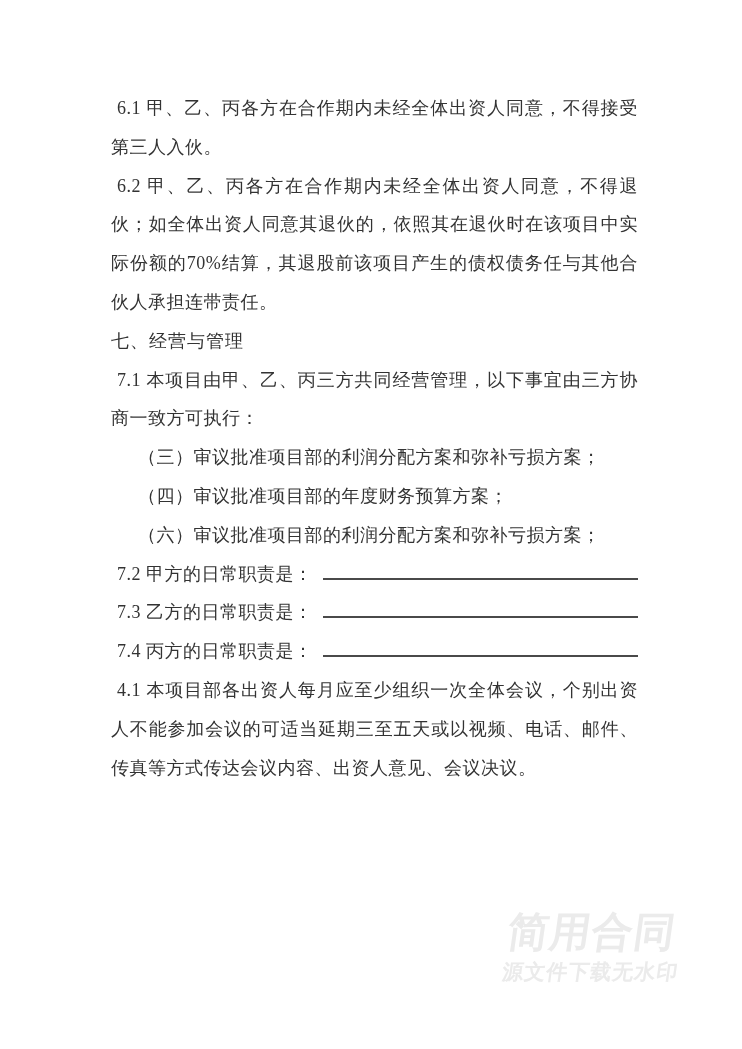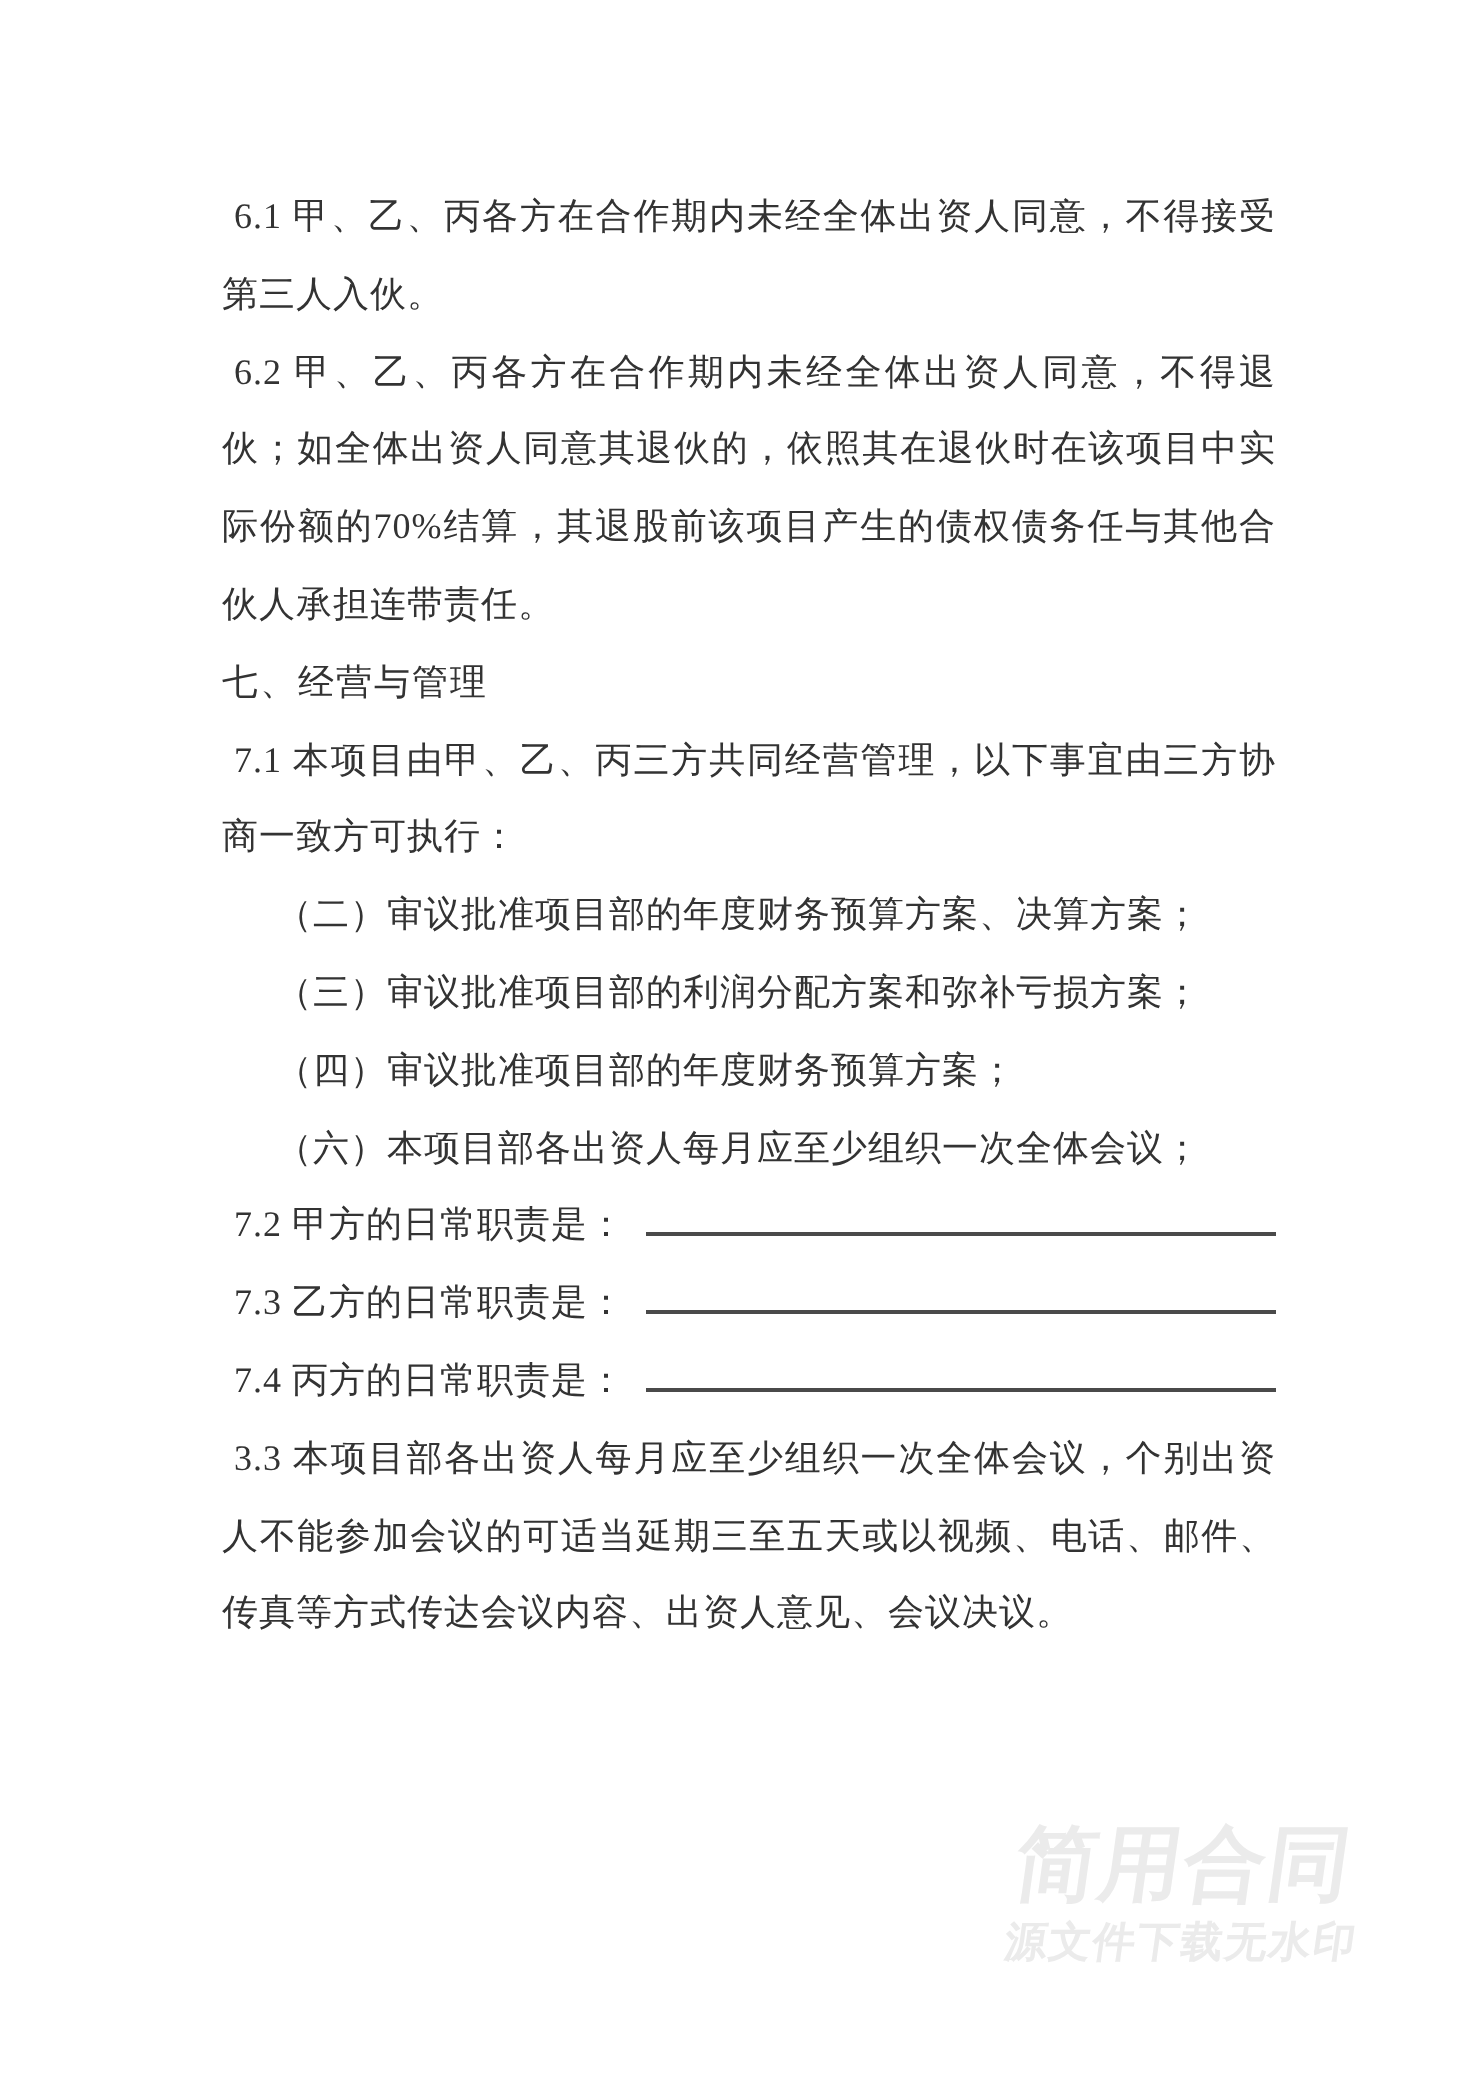--- a/index.html
+++ b/index.html
@@ -86,37 +86,36 @@
 <body>
 
 <div class="page" style="background: rgb(255, 255, 255);">
 
   <div class="doc-body" style="color: rgb(51, 51, 51);">
 
   <p class="para numbered">6.1 甲、乙、丙各方在合作期内未经全体出资人同意，不得接受第三人入伙。</p>
       <p class="para numbered">6.2 甲、乙、丙各方在合作期内未经全体出资人同意，不得退伙；如全体出资人同意其退伙的，依照其在退伙时在该项目中实际份额的70%结算，其退股前该项目产生的债权债务任与其他合伙人承担连带责任。</p>
       <p class="para heading">七、经营与管理</p>
       <p class="para numbered">7.1 本项目由甲、乙、丙三方共同经营管理，以下事宜由三方协商一致方可执行：</p>
-      <p class="para sub">（二）审议批准项目部的年度财务预算方案、决算方案；</p>
       <p class="para sub">（三）审议批准项目部的利润分配方案和弥补亏损方案；</p>
       <p class="para sub">（四）审议批准项目部的年度财务预算方案；</p>
-      <p class="para sub">（六）本项目部各出资人每月应至少组织一次全体会议；</p>
+      <p class="para sub">（六）审议批准项目部的利润分配方案和弥补亏损方案；</p>
       <p class="para blank-row">
         <span class="blank-label">7.2 甲方的日常职责是：</span>
         <span class="blank-line" style="border-bottom-color: rgb(74, 74, 74);"></span>
       </p>
       <p class="para blank-row">
         <span class="blank-label">7.3 乙方的日常职责是：</span>
         <span class="blank-line" style="border-bottom-color: rgb(74, 74, 74);"></span>
       </p>
       <p class="para blank-row">
         <span class="blank-label">7.4 丙方的日常职责是：</span>
         <span class="blank-line" style="border-bottom-color: rgb(74, 74, 74);"></span>
       </p>
-      <p class="para numbered">3.3 本项目部各出资人每月应至少组织一次全体会议，个别出资人不能参加会议的可适当延期三至五天或以视频、电话、邮件、传真等方式传达会议内容、出资人意见、会议决议。</p>
+      <p class="para numbered">4.1 本项目部各出资人每月应至少组织一次全体会议，个别出资人不能参加会议的可适当延期三至五天或以视频、电话、邮件、传真等方式传达会议内容、出资人意见、会议决议。</p>
     </div>
 
   <div class="watermark" style="color: rgb(235, 235, 235);">
     <div class="wm-title">简用合同</div>
     <div class="wm-subtitle">源文件下载无水印</div>
   </div>
 
 </div>
 
 </body></html>

